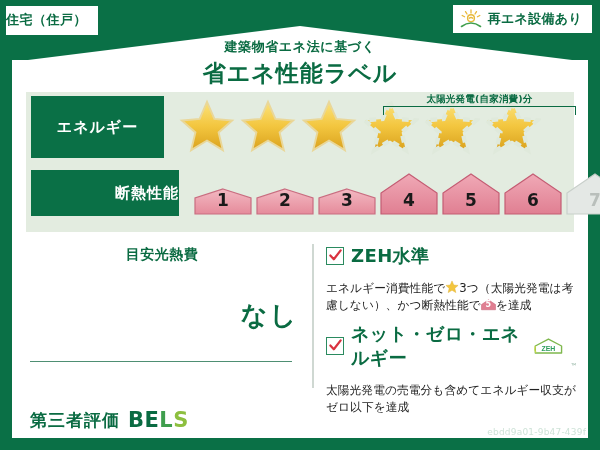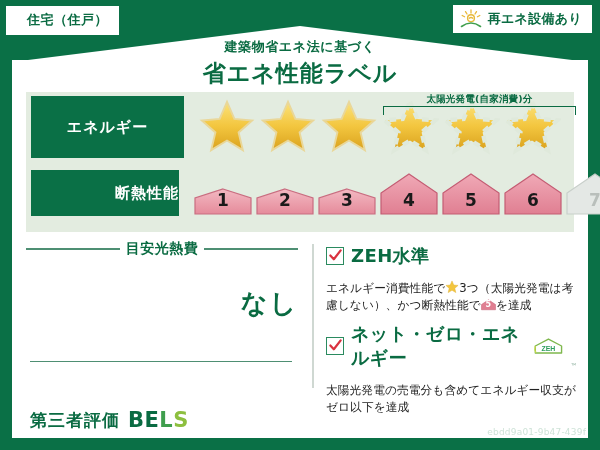--- a/index.html
+++ b/index.html
@@ -22,21 +22,21 @@
   }
   .body-white{
     position:absolute;left:12px;top:60px;width:576px;height:330px;
     background:#ffffff;
   }
   
   .type-tag{
     position:absolute;left:6px;top:6px;
     background:#ffffff;color:#0a6b42;
     font-size:13px;font-weight:bold;
-    padding:5px 11px 6px 21px;
+    padding:5px 11px 6px 0;
     letter-spacing:0.5px;
     z-index:12;
   }
   
   .reene-badge{
     position:absolute;right:8px;top:5px;
     background:#ffffff;
     padding:4px 10px 4px 6px;
     display:flex;align-items:center;gap:5px;
     z-index:12;
@@ -67,21 +67,21 @@
   .row{
     position:absolute;left:0;display:flex;align-items:center;
   }
   .row-label{
     background:#0a7046;color:#ffffff;
     font-size:15px;font-weight:bold;line-height:1.25;
     text-align:center;letter-spacing:1px;
     display:flex;flex-direction:column;justify-content:center;align-items:center;
   }
   #row-energy{top:4px;left:5px;}
-  #row-energy .row-label{width:153px;height:62px;}
+  #row-energy .row-label{width:133px;height:62px;}
   #row-insul{top:78px;left:5px;}
   #row-insul .row-label{width:148px;height:46px;align-items:flex-end;}
   
   .stars{display:flex;align-items:center;margin-left:14px;gap:3px;}
   .star{width:58px;height:58px;display:block;}
   
   .solar-bracket{
     position:absolute;left:357px;top:2px;width:193px;height:30px;
     z-index:12;
   }
@@ -112,20 +112,21 @@
   .house.off .num{color:#b9bfbb;}
   
   .cost-box{
     position:absolute;left:26px;top:240px;width:272px;height:150px;
     z-index:11;
   }
   .cost-head{
     display:flex;align-items:center;gap:6px;
     color:#0a6b42;font-size:14px;font-weight:bold;letter-spacing:0.5px;
     justify-content:center;
+    flex-direction:column;
   }
   .cost-head .ln{flex:1;height:1.5px;background:#4e8f73;}
   .cost-val{
     margin-top:28px;text-align:right;
     color:#0a6b42;font-size:26px;font-weight:bold;letter-spacing:2px;
   }
   .cost-rule{
     position:absolute;left:4px;bottom:28px;width:262px;height:1.5px;background:#4e8f73;
   }
   

